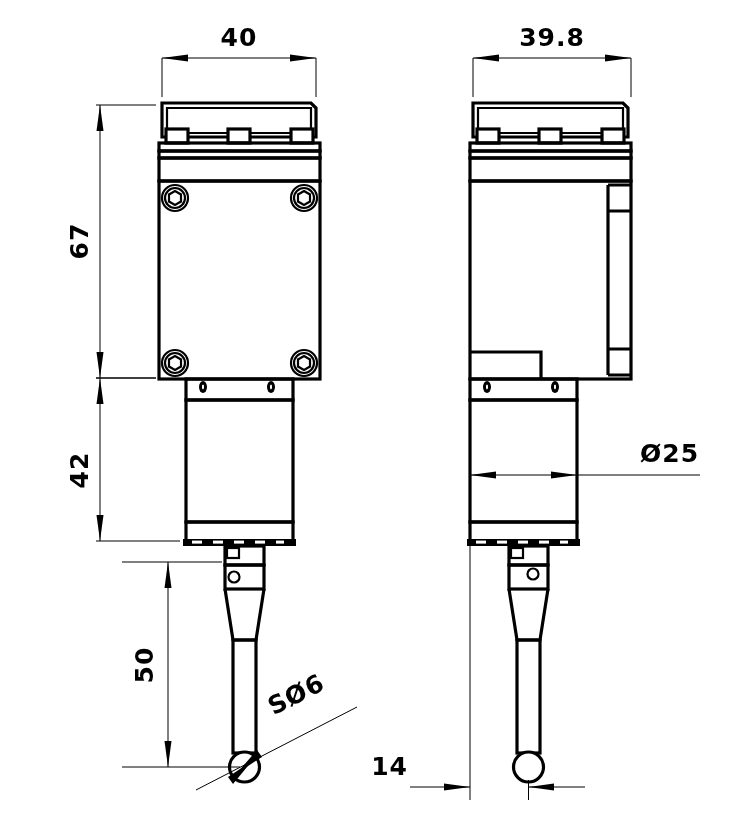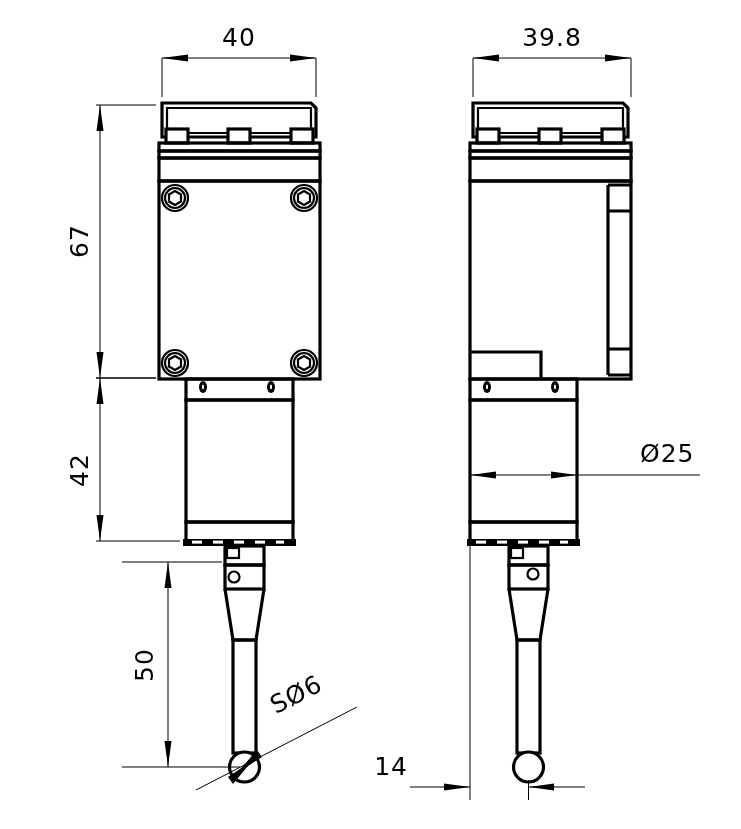--- a/index.html
+++ b/index.html
@@ -1,17 +1,17 @@
 <!DOCTYPE html>
 <html><head>
 <meta charset="utf-8">
 <style>
   html,body{margin:0;padding:0;background:#ffffff;}
   body{width:741px;height:829px;overflow:hidden;font-family:"DejaVu Sans",sans-serif;}
-  #drawing-root{position:relative;width:741px;height:829px;background:#84cc16;}
+  #drawing-root{position:relative;width:741px;height:829px;background:#84cc16;font-weight:bold;}
   svg#cad{display:block;width:741px;height:829px;}
   .dimtext{font-family:"DejaVu Sans",sans-serif;font-size:25px;fill:#000;letter-spacing:1px;}
   .outline{fill:none;stroke:#000;}
   .thick{stroke-width:3.2;}
   .med{stroke-width:2.2;}
   .thin{stroke-width:1.1;}
   .dimline{stroke:#000;stroke-width:1.0;fill:none;}
   .extline{stroke:#000;stroke-width:1.0;fill:none;}
   .solidfill{fill:#000;stroke:none;}
   .whitefill{fill:#fff;}

